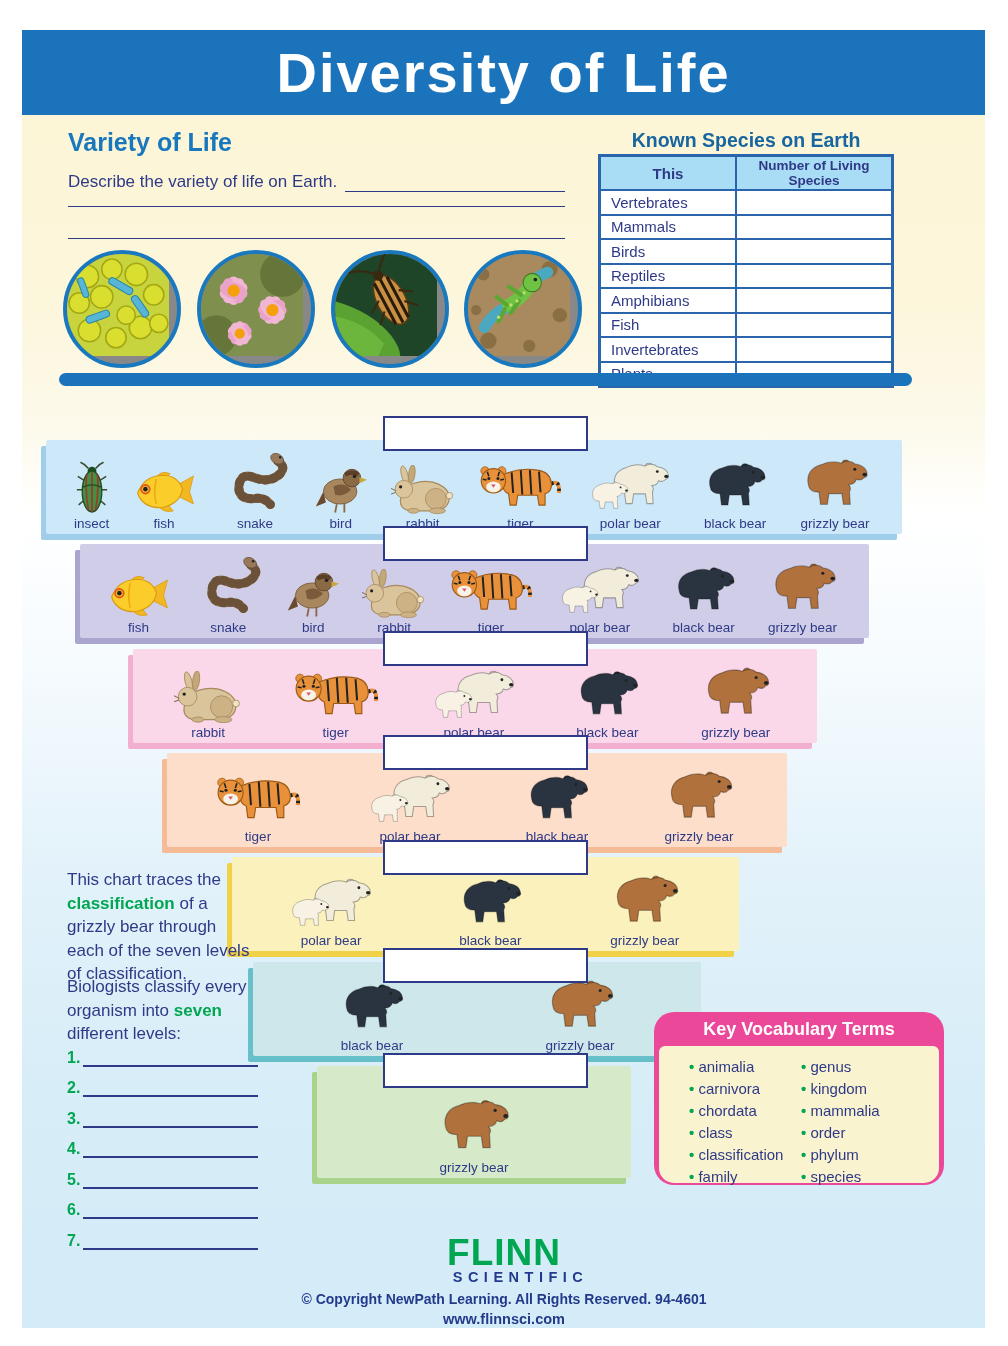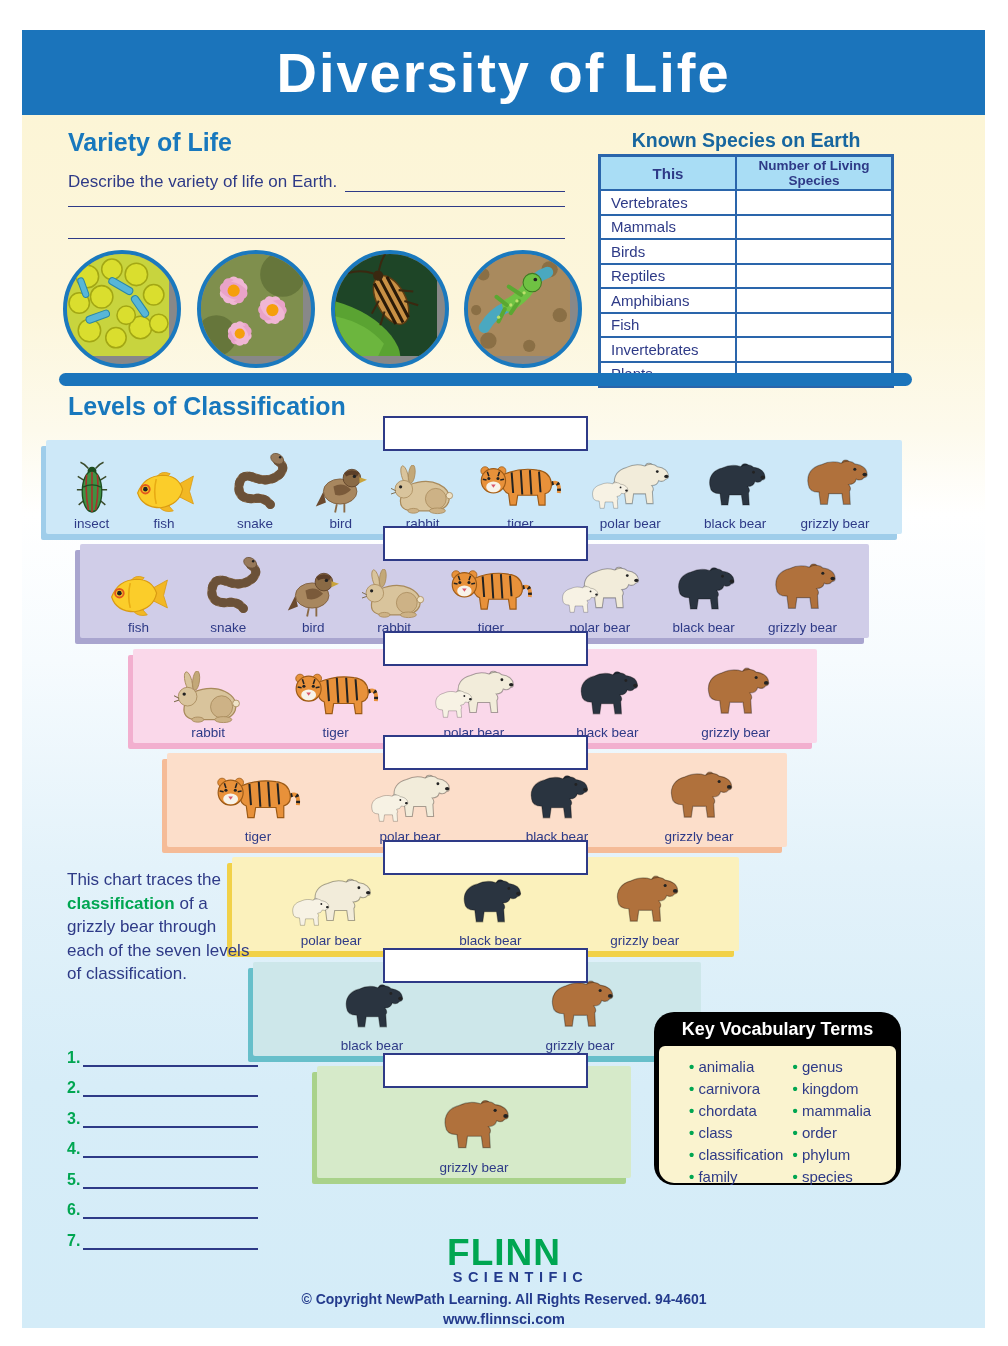--- a/index.html
+++ b/index.html
@@ -50,21 +50,21 @@
   .fill-box{position:absolute;left:383px;width:201px;height:31px;background:#ffffff;
             border:2.5px solid #2e3a87;z-index:6;}
   
   .para{position:absolute;left:67px;font-size:17px;line-height:23.5px;color:#2e3a87;}
   .hl{color:#00a651;font-weight:bold;}
   .numlist{position:absolute;left:67px;top:1036px;}
   .nitem{display:flex;align-items:flex-end;height:30.5px;}
   .num{color:#00a651;font-weight:bold;font-size:16px;margin-right:3px;}
   .nline{width:175px;border-bottom:2px solid #2e3a87;height:20px;}
   
-  .vocab{position:absolute;left:654px;top:1012px;width:247px;height:173px;background:#000000;
+  .vocab{position:absolute;left:654px;top:1012px;width:290px;height:173px;background:#ec4899;
          border-radius:20px;box-sizing:border-box;padding:0 5px 6px;z-index:10;}
   .vocab-header{height:34px;line-height:34px;text-align:center;color:#ffffff;font-weight:bold;font-size:18px;}
   .vocab-body{background:#faf3cf;border-radius:6px 6px 15px 15px;height:127px;display:flex;
               padding:10px 0 0 30px;box-sizing:content-box;}
   .vocab-body ul{list-style:none;margin:0;padding:0;width:112px;}
   .vocab-body li{font-size:15px;color:#2e3a87;line-height:22px;white-space:nowrap;}
   .vocab-body li::before{content:"• ";color:#00a651;font-weight:bold;}
   
   .brand{position:absolute;left:0;top:1236px;width:100%;text-align:center;}
   .flinn{font-size:37px;line-height:33px;font-weight:bold;color:#00a651;letter-spacing:1px;}
@@ -305,21 +305,20 @@
           <circle cx="55" cy="38" r="1.6"></circle>
           <circle cx="48" cy="46" r="1.6"></circle>
           <circle cx="42" cy="50" r="1.6"></circle>
           <circle cx="30" cy="62" r="1.6"></circle>
         </g>
     </svg>
   </div>
 
   <div class="divider"></div>
 
-  <div class="h-blue" style="left:68px;top:392px;">Levels of Classification</div>
 
   <div class="crow r1">
     <div class="cell">
       <svg width="32" height="54">
           <use href="#a-insect"></use>
         </svg>
       <span class="alabel">insect</span>
       </div>
     <div class="cell">
       <svg width="62" height="47">
@@ -530,20 +529,23 @@
   <div class="fill-box" style="top:416px;"></div>
   <div class="fill-box" style="top:526px;"></div>
   <div class="fill-box" style="top:631px;"></div>
   <div class="fill-box" style="top:735px;"></div>
   <div class="fill-box" style="top:840px;"></div>
   <div class="fill-box" style="top:948px;"></div>
   <div class="fill-box" style="top:1053px;"></div>
 
   <div class="para" style="top:868px;width:188px;">
     <span>This chart traces the </span><span class="hl">classification</span><span> of a grizzly bear through each of the seven levels of classification.</span>
+  </div>
+  <div class="para" style="top:975px;width:200px;">
+    <span>Biologists classify every organism into </span><span class="hl">seven</span><span> different levels:</span>
   </div>
 
   <div class="numlist">
     <div class="nitem">
         <span class="num">1.</span>
         <span class="nline"></span>
       </div>
     <div class="nitem">
         <span class="num">2.</span>
         <span class="nline"></span>

